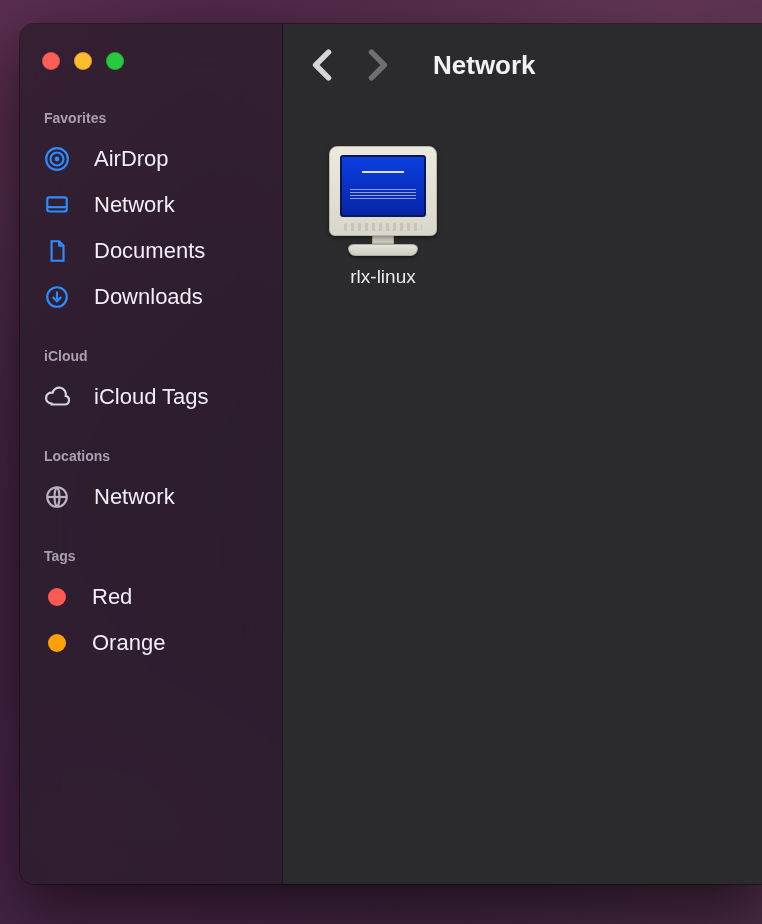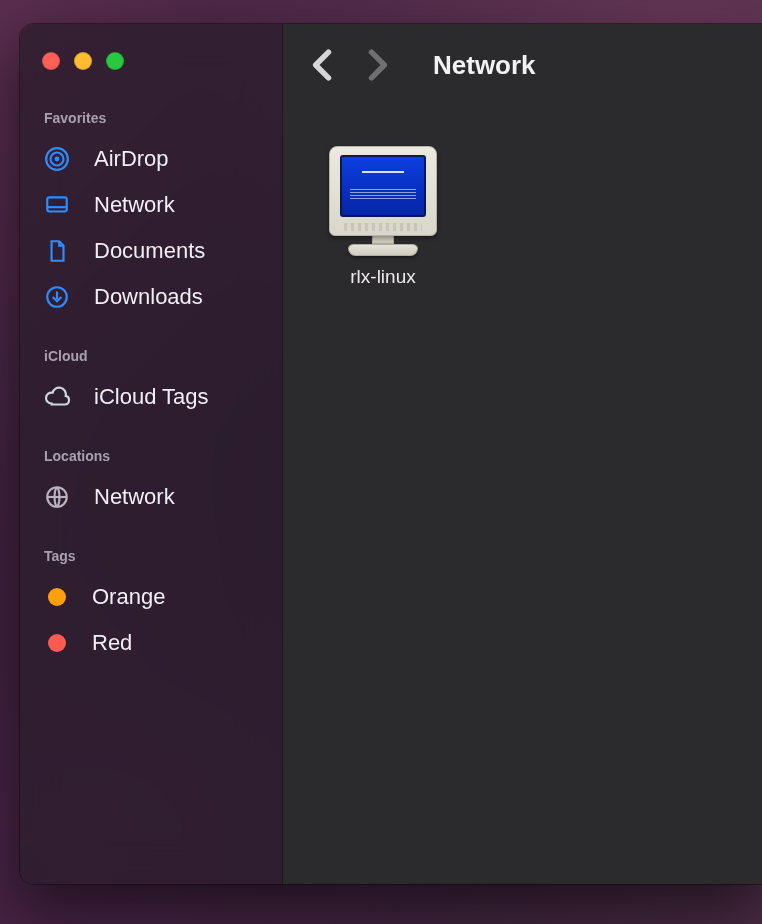--- a/index.html
+++ b/index.html
@@ -270,27 +270,27 @@
           <path d="M12 3c3 3 3 15 0 18"></path>
           <path d="M12 3c-3 3-3 15 0 18"></path>
         </svg>
       </span>
       <span>Network</span>
     </div>
 
     <div class="section-header">Tags</div>
 
     <div class="side-item">
+      <span class="tag-dot tag-red"></span>
+      <span>Red</span>
+    </div>
+
+    <div class="side-item">
       <span class="tag-dot tag-orange"></span>
       <span>Orange</span>
-    </div>
-
-    <div class="side-item">
-      <span class="tag-dot tag-red"></span>
-      <span>Red</span>
     </div>
   </aside>
 
   <main class="content">
     <div class="toolbar">
       <div class="nav-btn enabled">
         <svg viewBox="0 0 24 24" fill="none" stroke="currentColor" stroke-width="3" stroke-linecap="round" stroke-linejoin="round">
           <polyline points="15 5 8 12 15 19"></polyline>
         </svg>
       </div>

